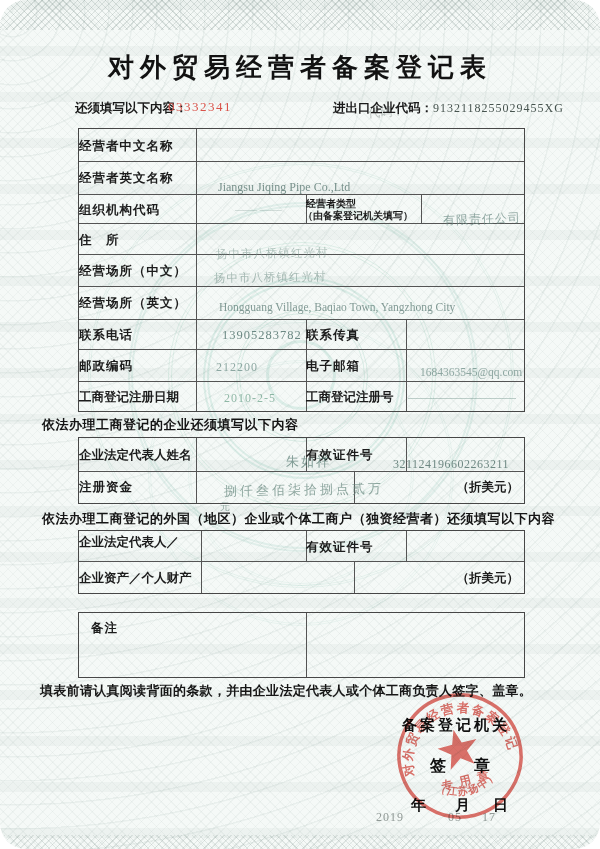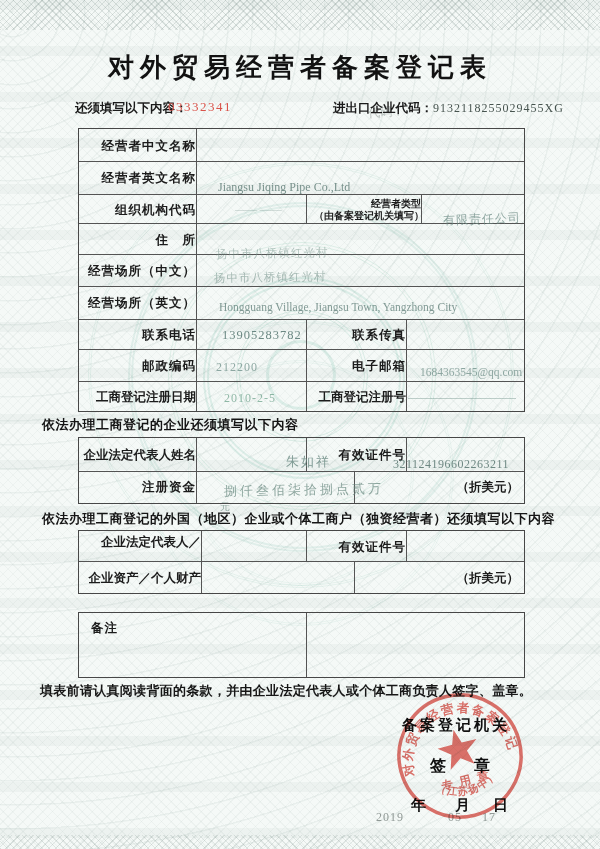--- a/index.html
+++ b/index.html
@@ -5,40 +5,41 @@
   html,body{margin:0;padding:0;}
   .paper{
     position:relative;width:600px;height:849px;overflow:hidden;
     font-family:"Liberation Serif","DejaVu Serif",serif;
     background-color:#f5f9f7;
     background-image:
       repeating-linear-gradient(45deg, rgba(158,178,172,.10) 0 1px, transparent 1px 7px),
       repeating-linear-gradient(-45deg, rgba(158,178,172,.10) 0 1px, transparent 1px 7px),
       repeating-linear-gradient(180deg, rgba(140,162,156,.08) 0 10px, transparent 10px 46px),
       repeating-radial-gradient(circle at 12px 12px, rgba(150,172,166,.13) 0 1px, transparent 2px 24px);
+    border-radius: 26px;
   }
   .band-top{position:absolute;left:0;top:0;width:600px;height:30px;
     background-image:
       repeating-linear-gradient(45deg, rgba(120,140,135,.22) 0 1px, transparent 1px 5px),
       repeating-linear-gradient(-45deg, rgba(120,140,135,.22) 0 1px, transparent 1px 5px);}
   .band-bottom{position:absolute;left:0;bottom:0;width:600px;height:14px;
     background-image:
       repeating-linear-gradient(45deg, rgba(120,140,135,.18) 0 1px, transparent 1px 5px),
       repeating-linear-gradient(-45deg, rgba(120,140,135,.18) 0 1px, transparent 1px 5px);}
   .ring{position:absolute;border-radius:50%;pointer-events:none;}
   .title{position:absolute;left:0;top:50px;width:600px;text-align:center;
     font-size:26px;font-weight:700;letter-spacing:6px;color:#121212;}
   .hlabel{position:absolute;font-size:12.5px;font-weight:700;color:#1b1b1b;}
   .red-no{position:absolute;font-size:13px;letter-spacing:1.5px;color:#d9534a;font-weight:400;font-family:Liberation Serif, serif;}
   .ghost{position:absolute;font-size:12px;color:rgba(125,138,134,.5);transform:rotate(-3deg);}
   .code-val{position:absolute;font-size:12px;letter-spacing:1px;color:#47544f;}
   .tbl{position:absolute;border:1.4px solid #474747;background:transparent;}
   .hline{position:absolute;left:0;width:100%;height:1px;background:#545454;}
   .vline{position:absolute;width:1px;background:#545454;}
-  .lbl{position:absolute;font-size:12.5px;font-weight:700;color:#1c1c1c;text-align:right;letter-spacing:1px;}
+  .lbl{position:absolute;font-size:12.5px;font-weight:700;color:#1c1c1c;text-align:left;letter-spacing:1px;}
   .lbl.small{font-size:10px;letter-spacing:0;}
   .heading{position:absolute;font-size:13px;font-weight:700;color:#151515;letter-spacing:.5px;}
   .fill{position:absolute;white-space:nowrap;font-family:"Liberation Serif","DejaVu Serif",serif;}
   .notice{position:absolute;font-size:13px;font-weight:700;color:#161616;letter-spacing:.3px;}
   .authority{position:absolute;font-size:15px;font-weight:700;letter-spacing:3px;color:#101010;}
   .signchar{position:absolute;font-size:16px;font-weight:700;color:#101010;}
   .ymd{position:absolute;font-size:15px;font-weight:700;color:#101010;}
   .dateval{position:absolute;font-size:12px;color:rgba(128,138,134,.85);letter-spacing:1px;}
   .dash-fill{position:absolute;background:rgba(120,150,142,.45);height:1px;}
   .stamp{position:absolute;left:392px;top:688px;width:136px;height:136px;
@@ -97,21 +98,21 @@
     <div class="lbl" style="left:227px;top:229px;width:100px;">电子邮箱</div>
     <div class="lbl" style="left:0;top:260px;width:117px;letter-spacing:0;">工商登记注册日期</div>
     <div class="lbl" style="left:227px;top:260px;width:100px;letter-spacing:0;">工商登记注册号</div>
   </div>
 
   <div class="fill" style="left:218px;top:180px;font-size:12px;color:rgba(90,120,114,.8);">Jiangsu  Jiqing  Pipe  Co.,Ltd</div>
   <div class="fill" style="left:235px;top:203px;font-size:11px;color:rgba(120,150,143,.5);">——  ——</div>
   <div class="fill" style="left:443px;top:211px;font-size:12px;letter-spacing:1px;color:rgba(110,140,133,.75);transform:rotate(-2deg);">有限责任公司</div>
   <div class="fill" style="left:216px;top:246px;font-size:11.5px;letter-spacing:1px;color:rgba(120,150,140,.55);transform:rotate(-1deg);">扬中市八桥镇红光村</div>
   <div class="fill" style="left:214px;top:270px;font-size:11.5px;letter-spacing:1px;color:rgba(115,145,137,.6);transform:rotate(-1deg);">扬中市八桥镇红光村</div>
-  <div class="fill" style="left:219px;top:301px;font-size:11.5px;color:rgba(100,130,124,.8);">Hongguang  Village, Jiangsu  Town, Yangzhong  City</div>
+  <div class="fill" style="left:219px;top:301px;font-size:11.5px;color:rgba(100,130,124,.8);">Hongguang  Village, Baqiao  Town, Yangzhong  City</div>
   <div class="fill" style="left:222px;top:328px;font-size:12.5px;letter-spacing:1px;color:rgba(85,118,112,.85);">13905283782</div>
   <div class="fill" style="left:216px;top:360px;font-size:12px;letter-spacing:1px;color:rgba(100,135,128,.7);">212200</div>
   <div class="fill" style="left:420px;top:366px;font-size:11.5px;color:rgba(110,142,135,.75);">1684363545@qq.com</div>
   <div class="fill" style="left:224px;top:391px;font-size:12px;letter-spacing:1px;color:rgba(90,150,125,.65);">2010-2-5</div>
   <div class="dash-fill" style="left:408px;top:398px;width:108px;"></div>
 
   <div class="heading" style="left:42px;top:416px;">依法办理工商登记的企业还须填写以下内容</div>
 
   <div class="tbl" style="left:78px;top:437px;width:445px;height:65px;">
     <div class="hline" style="top:33px;"></div>

